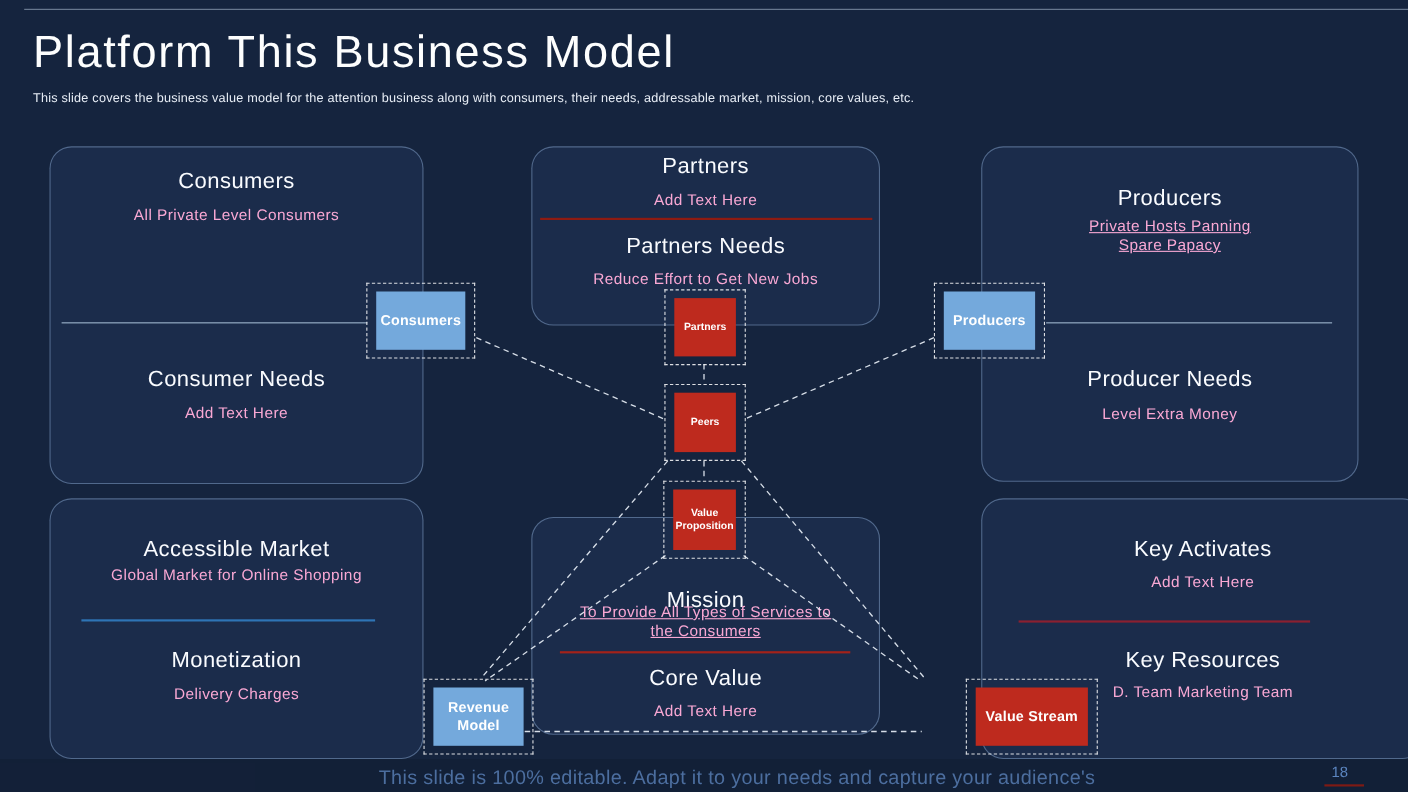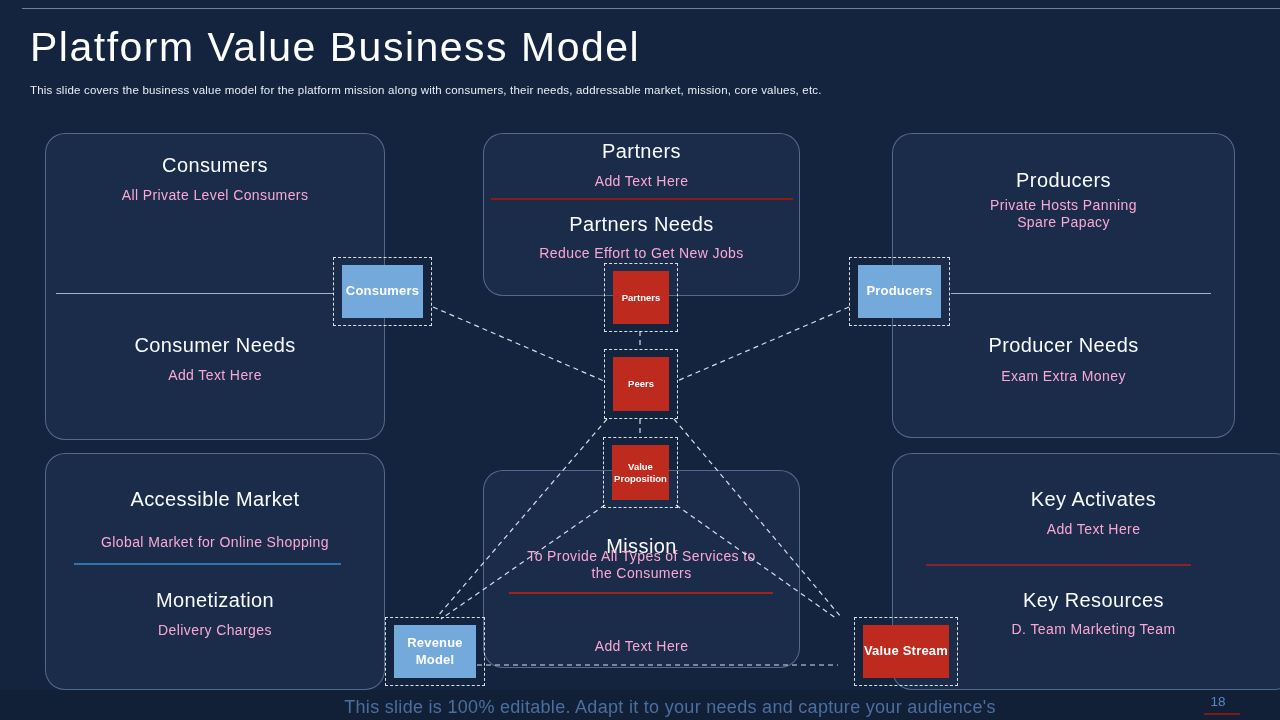--- a/index.html
+++ b/index.html
@@ -23,21 +23,21 @@
     border-radius:20px;box-sizing:border-box;z-index:1;
   }
   .h1{
     position:absolute;left:0;width:100%;text-align:center;
     font-size:20px;font-weight:400;color:#FAFCFF;letter-spacing:.4px;
   }
   .sub{
     position:absolute;left:0;width:100%;text-align:center;
     font-size:14px;color:#f9a8d4;letter-spacing:.4px;line-height:17px;
   }
-  .sub.narrow{left:50%;transform:translateX(-50%);}
+  .sub.narrow{left:50%;transform:translateX(-50%);text-decoration:underline;}
   .divider{position:absolute;height:2px;z-index:2;}
   .divider.thin{height:1px;}
   #connectors{position:absolute;left:0;top:0;z-index:3;}
   .tag{
     position:absolute;z-index:4;border:1px dashed rgba(255,255,255,.85);
     box-sizing:border-box;display:flex;padding:7px 8px;background:transparent;
   }
   .tag .fill{
     flex:1;display:flex;align-items:center;justify-content:center;text-align:center;
     color:#fff;font-weight:bold;line-height:1.25;
@@ -57,22 +57,22 @@
   }
   .pagenum-line{position:absolute;left:1204px;top:713px;width:36px;height:2px;background:#7E1A14;}
 </style>
 </head>
 <body>
 
 <div id="slide">
 
   <div class="topline"></div>
 
-  <div class="title">Platform Value Business Model</div>
-  <div class="subtitle">This slide covers the business value model for the platform mission along with consumers, their needs, addressable market, mission, core values, etc.</div>
+  <div class="title">Platform This Business Model</div>
+  <div class="subtitle">This slide covers the business value model for the attention business along with consumers, their needs, addressable market, mission, core values, etc.</div>
 
   <div class="bigbox" style="left:45px;top:133px;width:340px;height:307px;">
     <div class="h1" style="top:20px;">Consumers</div>
     <div class="sub" style="top:53px;">All Private Level Consumers</div>
     <div class="divider thin" style="left:10px;top:159px;width:278px;background:#9FB6CE;"></div>
     <div class="h1" style="top:200px;">Consumer Needs</div>
     <div class="sub" style="top:233px;">Add Text Here</div>
   </div>
 
   <div class="bigbox" style="left:483px;top:133px;width:317px;height:163px;">
@@ -81,35 +81,36 @@
     <div class="divider" style="left:7px;top:64px;width:302px;background:#8E1B12;"></div>
     <div class="h1" style="top:79px;">Partners Needs</div>
     <div class="sub" style="top:111px;">Reduce Effort to Get New Jobs</div>
   </div>
 
   <div class="bigbox" style="left:892px;top:133px;width:343px;height:305px;">
     <div class="h1" style="top:35px;">Producers</div>
     <div class="sub narrow" style="top:63px;width:190px;">Private Hosts Panning Spare Papacy</div>
     <div class="divider thin" style="left:58px;top:159px;width:260px;background:#9FB6CE;"></div>
     <div class="h1" style="top:200px;">Producer Needs</div>
-    <div class="sub" style="top:234px;">Exam Extra Money</div>
+    <div class="sub" style="top:234px;">Level Extra Money</div>
   </div>
 
   <div class="bigbox" style="left:45px;top:453px;width:340px;height:237px;">
     <div class="h1" style="top:34px;">Accessible Market</div>
-    <div class="sub" style="top:80px;">Global Market for Online Shopping</div>
+    <div class="sub" style="top:60px;">Global Market for Online Shopping</div>
     <div class="divider" style="left:28px;top:109px;width:267px;background:#2E74B5;"></div>
     <div class="h1" style="top:135px;">Monetization</div>
     <div class="sub" style="top:168px;">Delivery Charges</div>
   </div>
 
   <div class="bigbox" style="left:483px;top:470px;width:317px;height:198px;">
     <div class="h1" style="top:44px;margin-top:20px;">Mission</div>
     <div class="sub narrow" style="top:77px;width:250px;">To Provide All Types of Services to the Consumers</div>
     <div class="divider" style="left:25px;top:121px;width:264px;background:#A3221A;"></div>
+    <div class="h1" style="top:135px;">Core Value</div>
     <div class="sub" style="top:167px;">Add Text Here</div>
   </div>
 
   <div class="bigbox" style="left:892px;top:453px;width:403px;height:237px;padding-left:40px;">
     <div class="h1" style="top:34px;">Key Activates</div>
     <div class="sub" style="top:67px;">Add Text Here</div>
     <div class="divider" style="left:33px;top:110px;width:265px;background:#8B2030;"></div>
     <div class="h1" style="top:135px;">Key Resources</div>
     <div class="sub" style="top:167px;">D. Team Marketing Team</div>
   </div>
@@ -145,21 +146,21 @@
   </div>
 
   <div class="tag" style="left:603px;top:437px;width:75px;height:71px;justify-content:flex-end;">
     <div class="fill red t9">Value Proposition</div>
   </div>
 
   <div class="tag" style="left:341px;top:617px;width:100px;height:69px;margin-left:44px;">
     <div class="fill blue t13">Revenue Model</div>
   </div>
 
-  <div class="tag" style="left:854px;top:617px;width:104px;height:69px;justify-content:center;">
+  <div class="tag" style="left:878px;top:617px;width:120px;height:69px;justify-content:center;">
     <div class="fill red t13">Value Stream</div>
   </div>
 
   <div class="footband"></div>
   <div class="footer-text">This slide is 100% editable. Adapt it to your needs and capture your audience's attention.</div>
   <div class="pagenum">18</div>
   <div class="pagenum-line"></div>
 
 </div>
 

